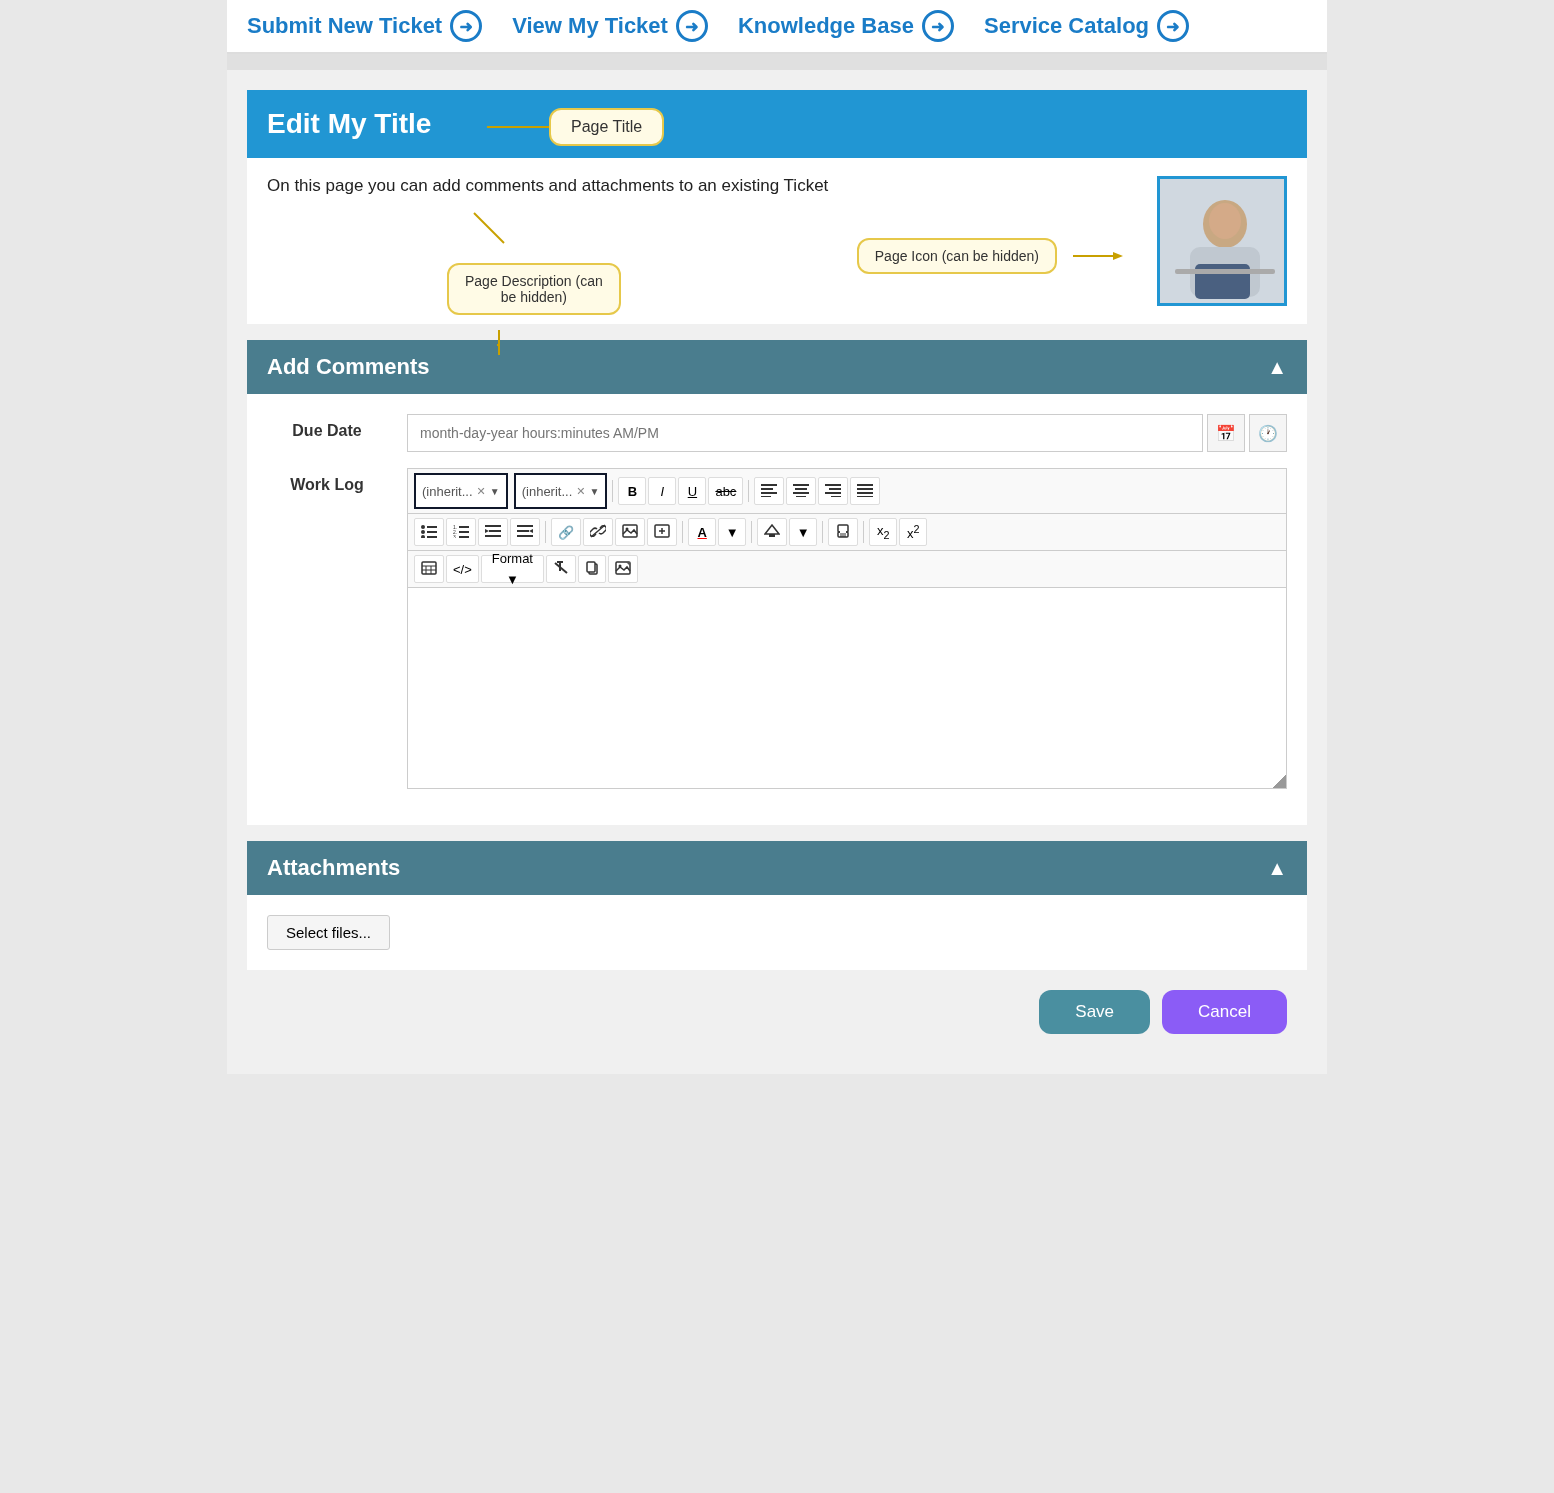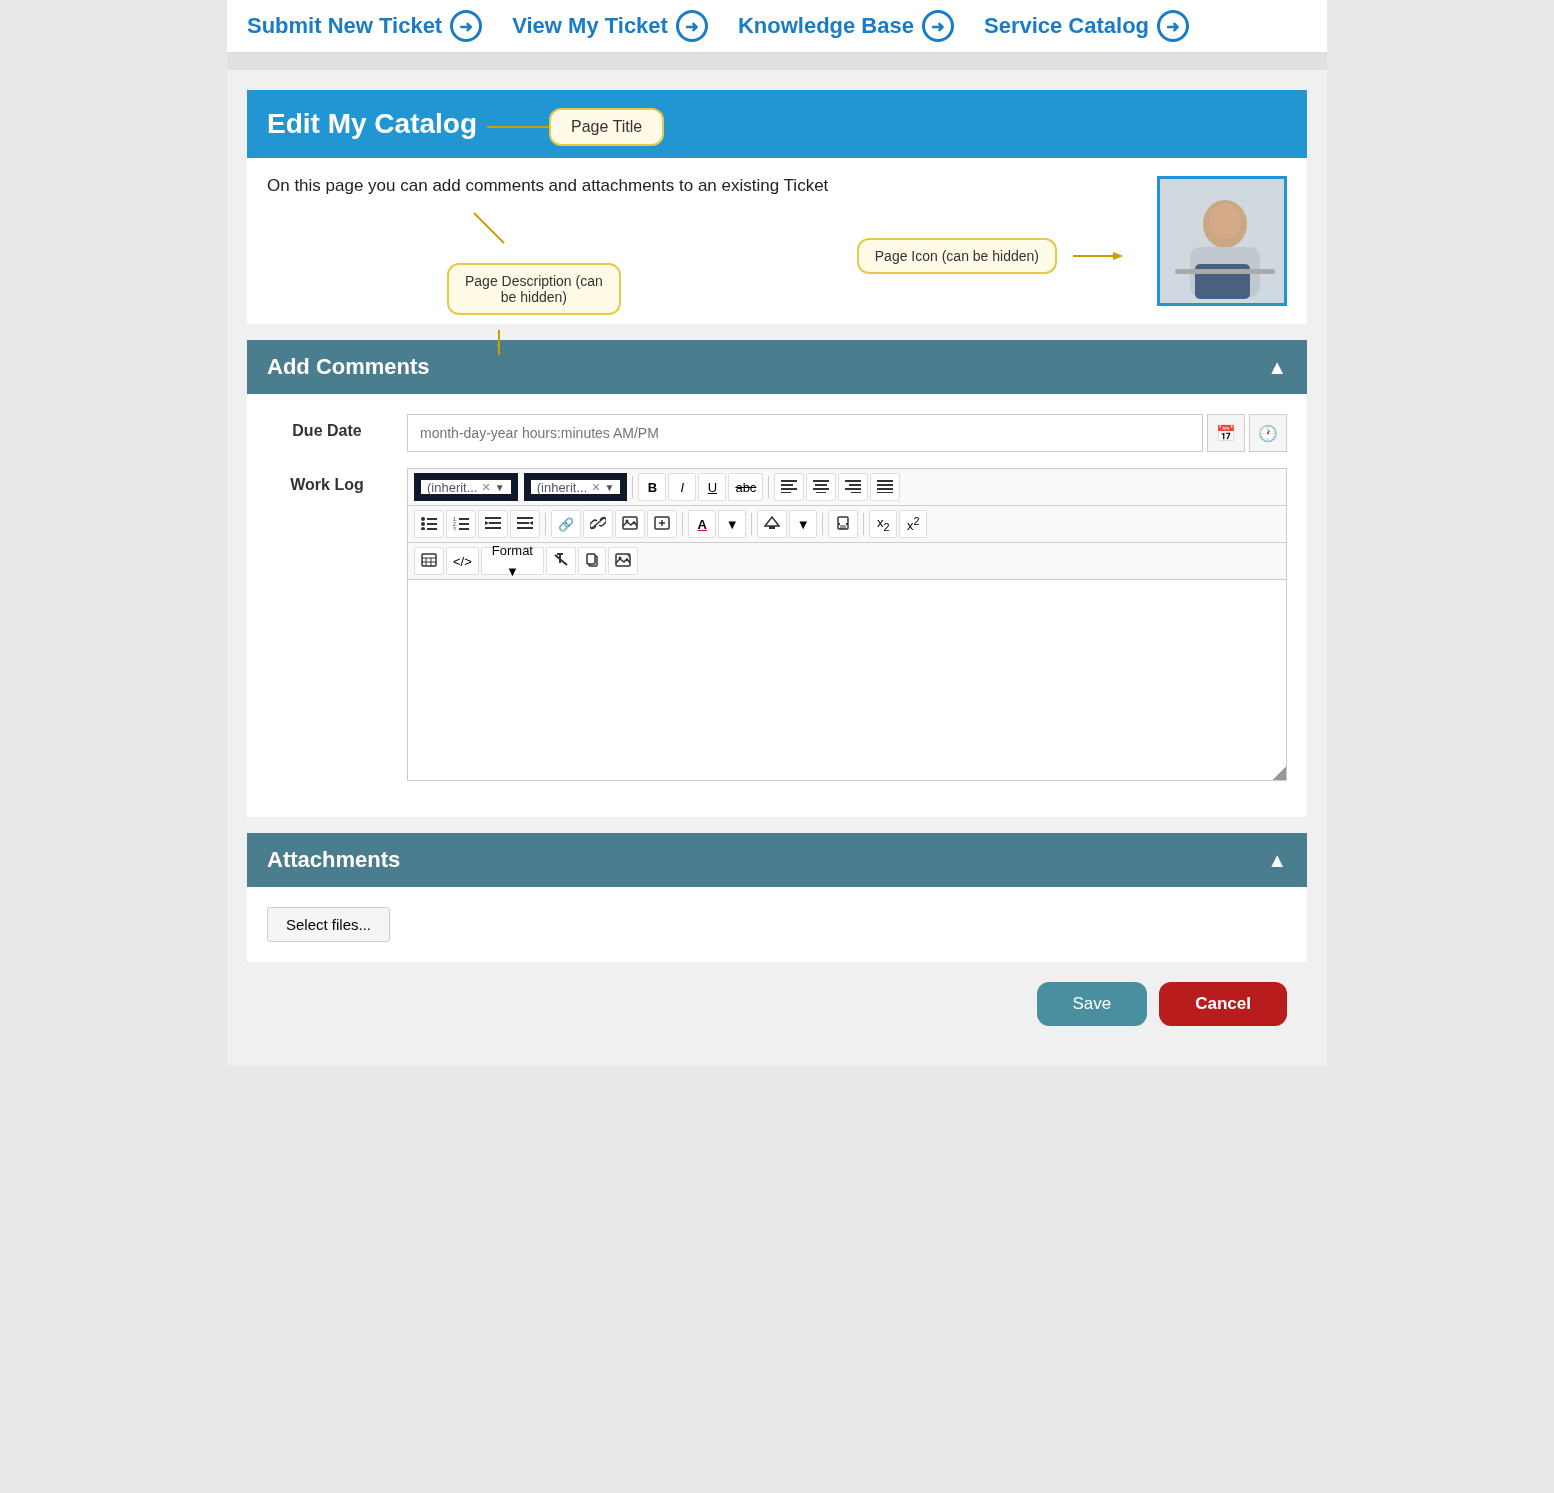--- a/index.html
+++ b/index.html
@@ -184,23 +184,23 @@
       min-width: 28px;
       height: 28px;
       display: flex;
       align-items: center;
       justify-content: center;
       border-radius: 2px;
     }
     .rte-select-group {
       display: flex;
       align-items: center;
-      border: 7px solid #0f172a;
+      border: 2px solid #0f172a;
       background: #fff;
-      height: 28px;
+      height: 36px;
       padding: 0 6px;
       font-size: 13px;
       color: #555;
       gap: 4px;
     }
     .rte-select-close {
       cursor: pointer;
       color: #888;
       font-size: 11px;
     }
@@ -251,21 +251,21 @@
     }
     .btn-save, .btn-cancel {
       padding: 12px 36px;
       font-size: 17px;
       border: none;
       cursor: pointer;
       border-radius: 12px;
       color: #fff;
     }
     .btn-save { background: #4a8fa0; }
-    .btn-cancel { background: #b91c1c; font-weight: bold; }
+    .btn-cancel { background: #8b5cf6; }
 
     
     .annotation-area {
       position: relative;
     }
     .annotation-wrapper {
       position: relative;
     }
 
     
@@ -303,21 +303,21 @@
     <span class="circle-arrow">➜</span>
   </a>
 </div>
 
 <div class="gray-bar"></div>
 
 <div class="main-container">
 
   <div class="annotation-wrapper" style="position:relative;">
     <div class="page-header">
-      <span class="page-header-title">Edit My Catalog</span>
+      <span class="page-header-title">Edit My Title</span>
     </div>
 
     <div style="position:absolute; top:18px; left:240px; display:flex; align-items:center; z-index:10;">
       <div style="width:2px; height:2px; background:#c8a000;"></div>
       <div style="width:60px; height:2px; background:#c8a000;"></div>
       <div class="callout-bubble" style="font-size:16px; padding:8px 20px;">Page Title</div>
     </div>
   </div>
 
   <div class="annotation-area" style="position:relative; background:#fff; min-height:130px;">

